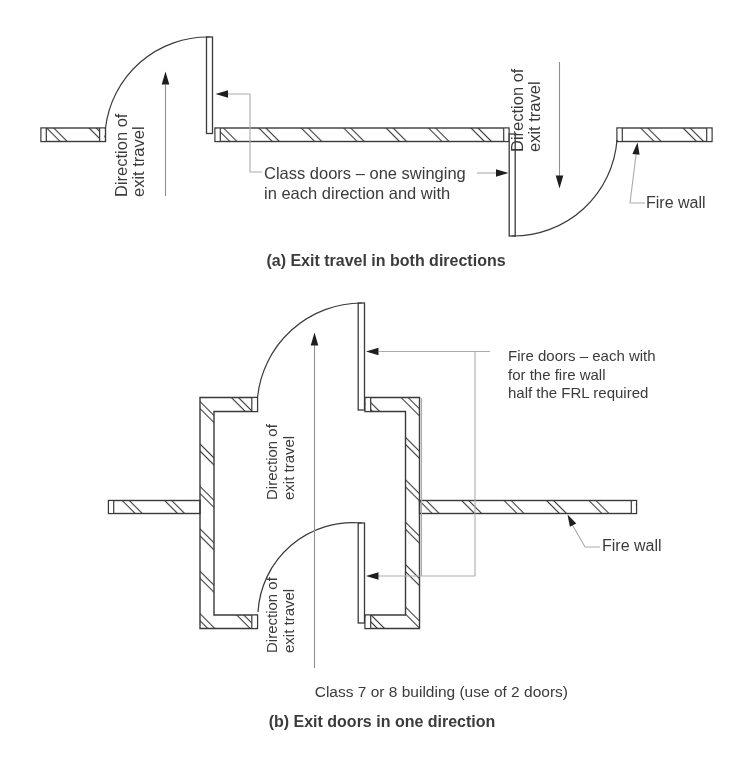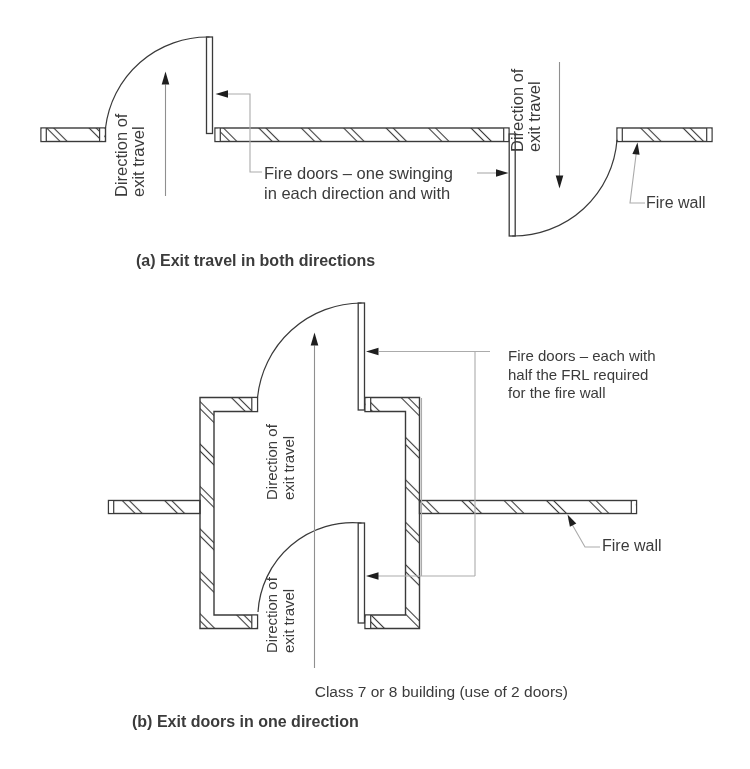--- a/index.html
+++ b/index.html
@@ -25,21 +25,21 @@
   .lbl{position:absolute;white-space:nowrap;color:var(--text);}
   .vlabel{position:absolute;transform:rotate(-90deg);transform-origin:0 100%;
           line-height:17px;white-space:nowrap;color:var(--text);}
   .vlabel span{display:block;}
   .dir-a{font-size:16.5px;width:95px;height:34px;}
   .dir-b{font-size:15px;width:82px;height:34px;}
   .fire-doors-a{left:264px;top:163px;font-size:16.5px;line-height:20px;}
   .fire-doors-b{left:493px;top:347px;font-size:15px;line-height:18.5px;margin-left:15px;}
   .fire-wall-a{left:646px;top:194px;font-size:16px;}
   .fire-wall-b{left:602px;top:537px;font-size:16px;}
-  .caption{width:500px;text-align:left;font-weight:bold;font-size:16px;}
+  .caption{width:500px;text-align:center;font-weight:bold;font-size:16px;}
   .caption-a{left:136px;top:252px;}
   .caption-b{left:132px;top:713px;}
   .class-note{left:68px;top:683px;width:500px;text-align:right;font-size:15.5px;}
 </style>
 </head>
 <body>
 
 <div class="page">
 
   <svg class="lines" width="750" height="769" viewBox="0 0 750 769">
@@ -135,36 +135,36 @@
 
   <div class="vlabel dir-a" style="left:147px;top:163px;">
     <span>Direction of</span>
     <span>exit travel</span>
   </div>
   <div class="vlabel dir-a" style="left:543px;top:118px;">
     <span>Direction of</span>
     <span>exit travel</span>
   </div>
   <div class="lbl fire-doors-a">
-    <div>Fire doors – one swinging</div>
+    <div>Class doors – one swinging</div>
     <div>in each direction and with</div>
   </div>
   <div class="lbl fire-wall-a">Fire wall</div>
   <div class="lbl caption caption-a">(a) Exit travel in both directions</div>
 
   <div class="vlabel dir-b" style="left:297px;top:466px;">
     <span>Direction of</span>
     <span>exit travel</span>
   </div>
   <div class="vlabel dir-b" style="left:297px;top:619px;">
     <span>Direction of</span>
     <span>exit travel</span>
   </div>
   <div class="lbl fire-doors-b">
     <div>Fire doors – each with</div>
+    <div>for the fire wall</div>
     <div>half the FRL required</div>
-    <div>for the fire wall</div>
   </div>
   <div class="lbl fire-wall-b">Fire wall</div>
   <div class="lbl class-note">Class 7 or 8 building (use of 2 doors)</div>
   <div class="lbl caption caption-b">(b) Exit doors in one direction</div>
 
 </div>
 
 </body></html>

